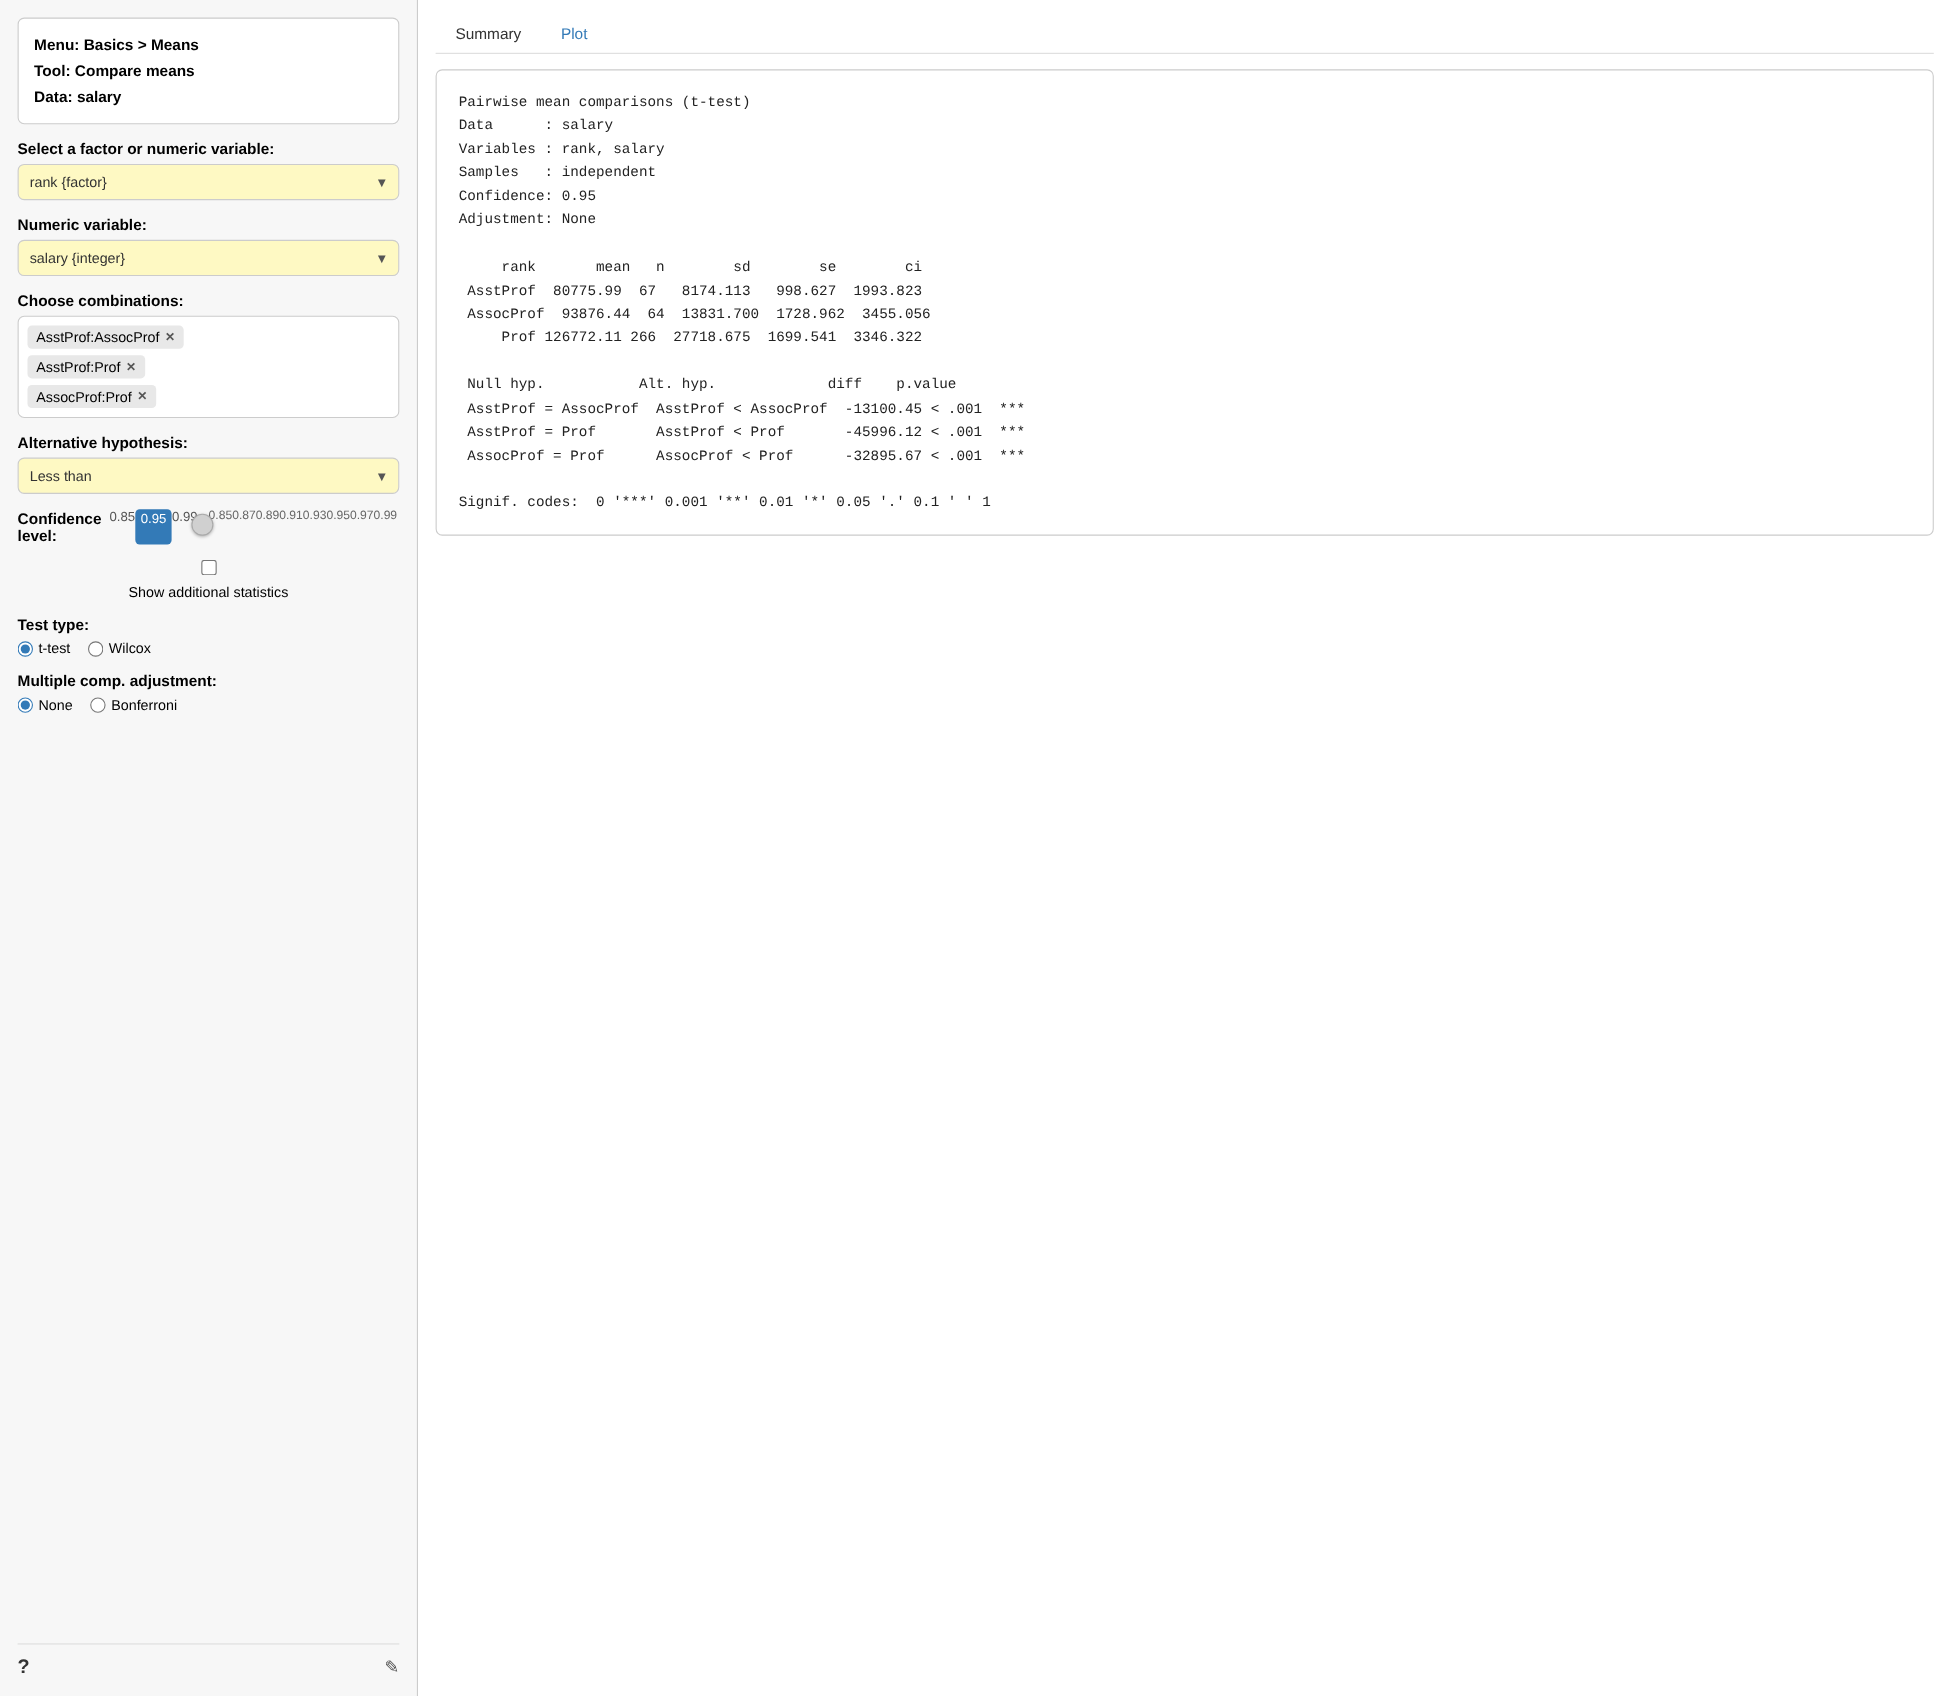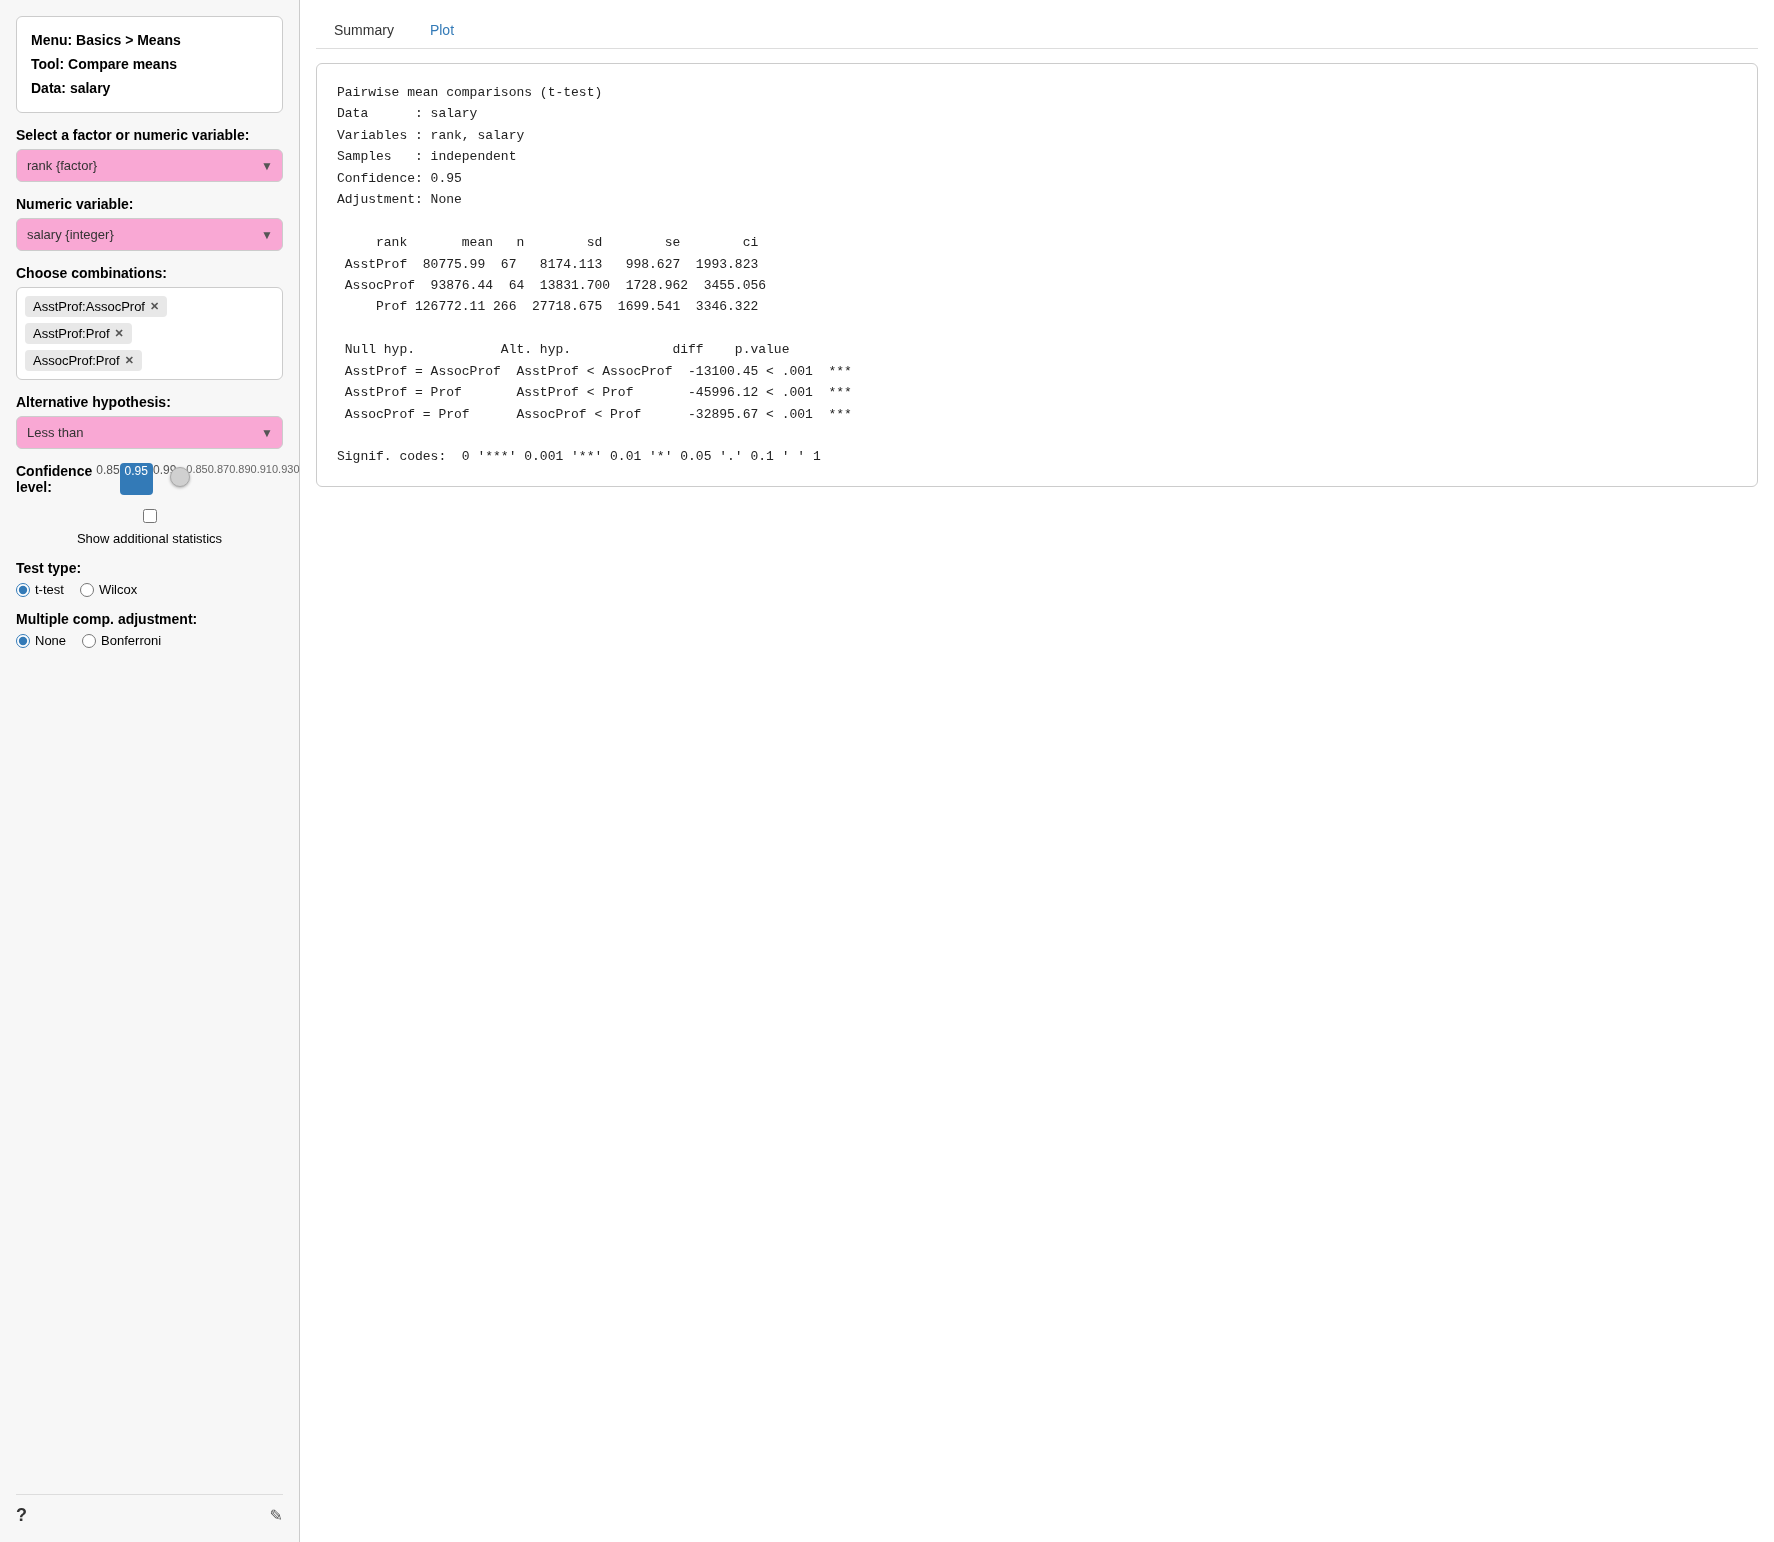--- a/index.html
+++ b/index.html
@@ -7,21 +7,21 @@
       font-family: -apple-system, BlinkMacSystemFont, "Segoe UI", Helvetica, Arial, sans-serif;
       font-size: 13px;
       background: #f0f0f0;
       display: flex;
       width: 1774px;
       min-height: 1542px;
     }
 
     
     .left-panel {
-      width: 300px;
+      width: 380px;
       min-height: 1542px;
       background: #f7f7f7;
       border-right: 1px solid #ccc;
       padding: 16px;
       display: flex;
       flex-direction: column;
       gap: 14px;
     }
 
     .info-box {
@@ -50,21 +50,21 @@
 
     .dropdown-wrapper {
       position: relative;
     }
 
     .dropdown {
       width: 100%;
       padding: 8px 48px 8px 10px;
       border: 1px solid #ccc;
       border-radius: 6px;
-      background: #f9a8d4;
+      background: #fef9c3;
       font-size: 13px;
       appearance: none;
       cursor: pointer;
       color: #333;
     }
 
     .dropdown-arrow {
       position: absolute;
       right: 10px;
       top: 50%;

